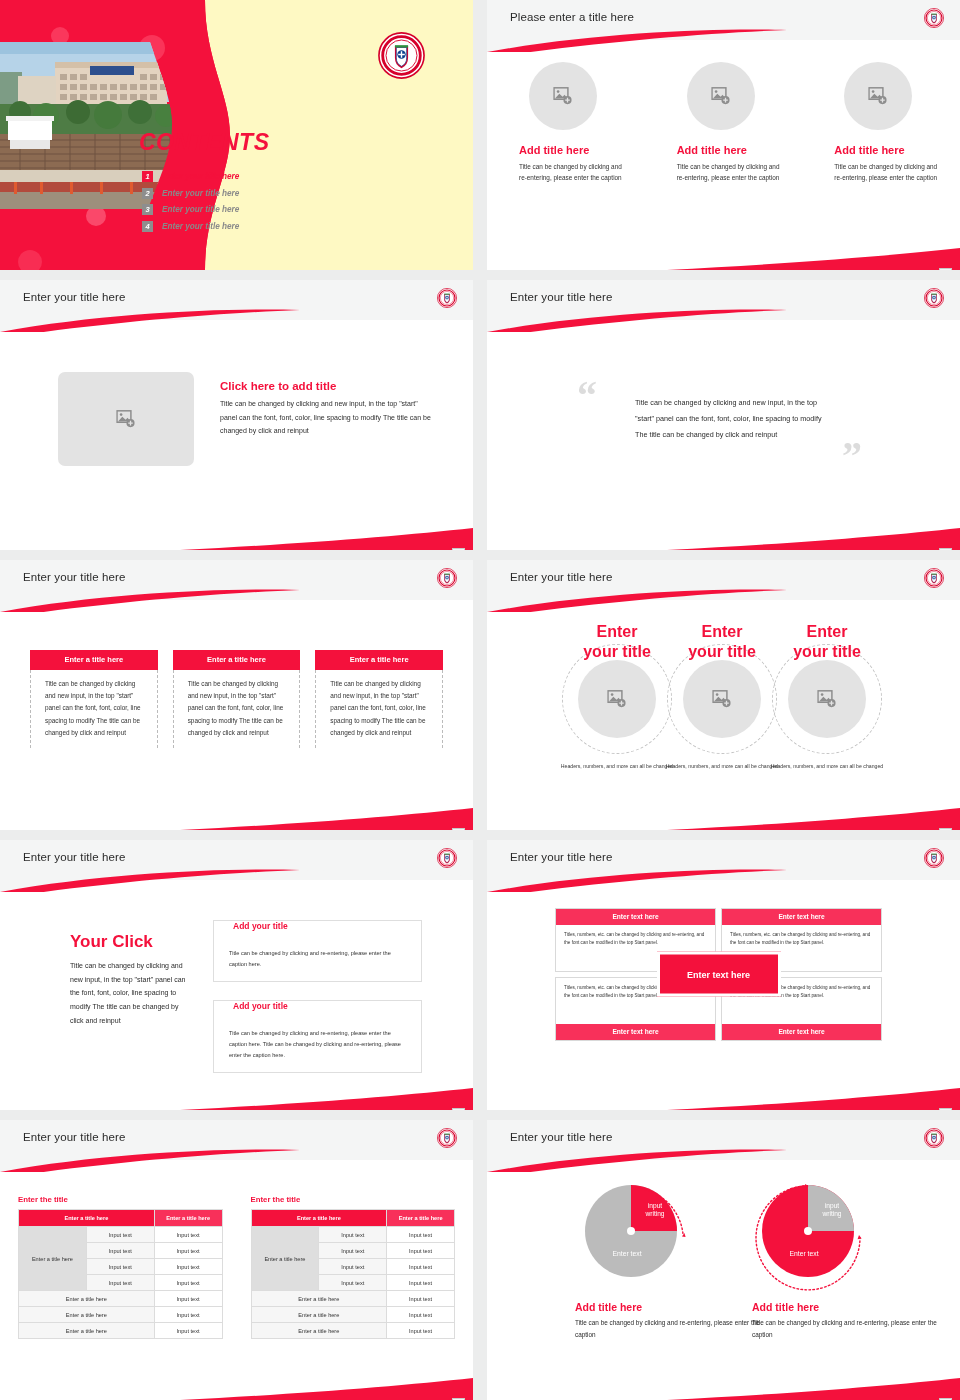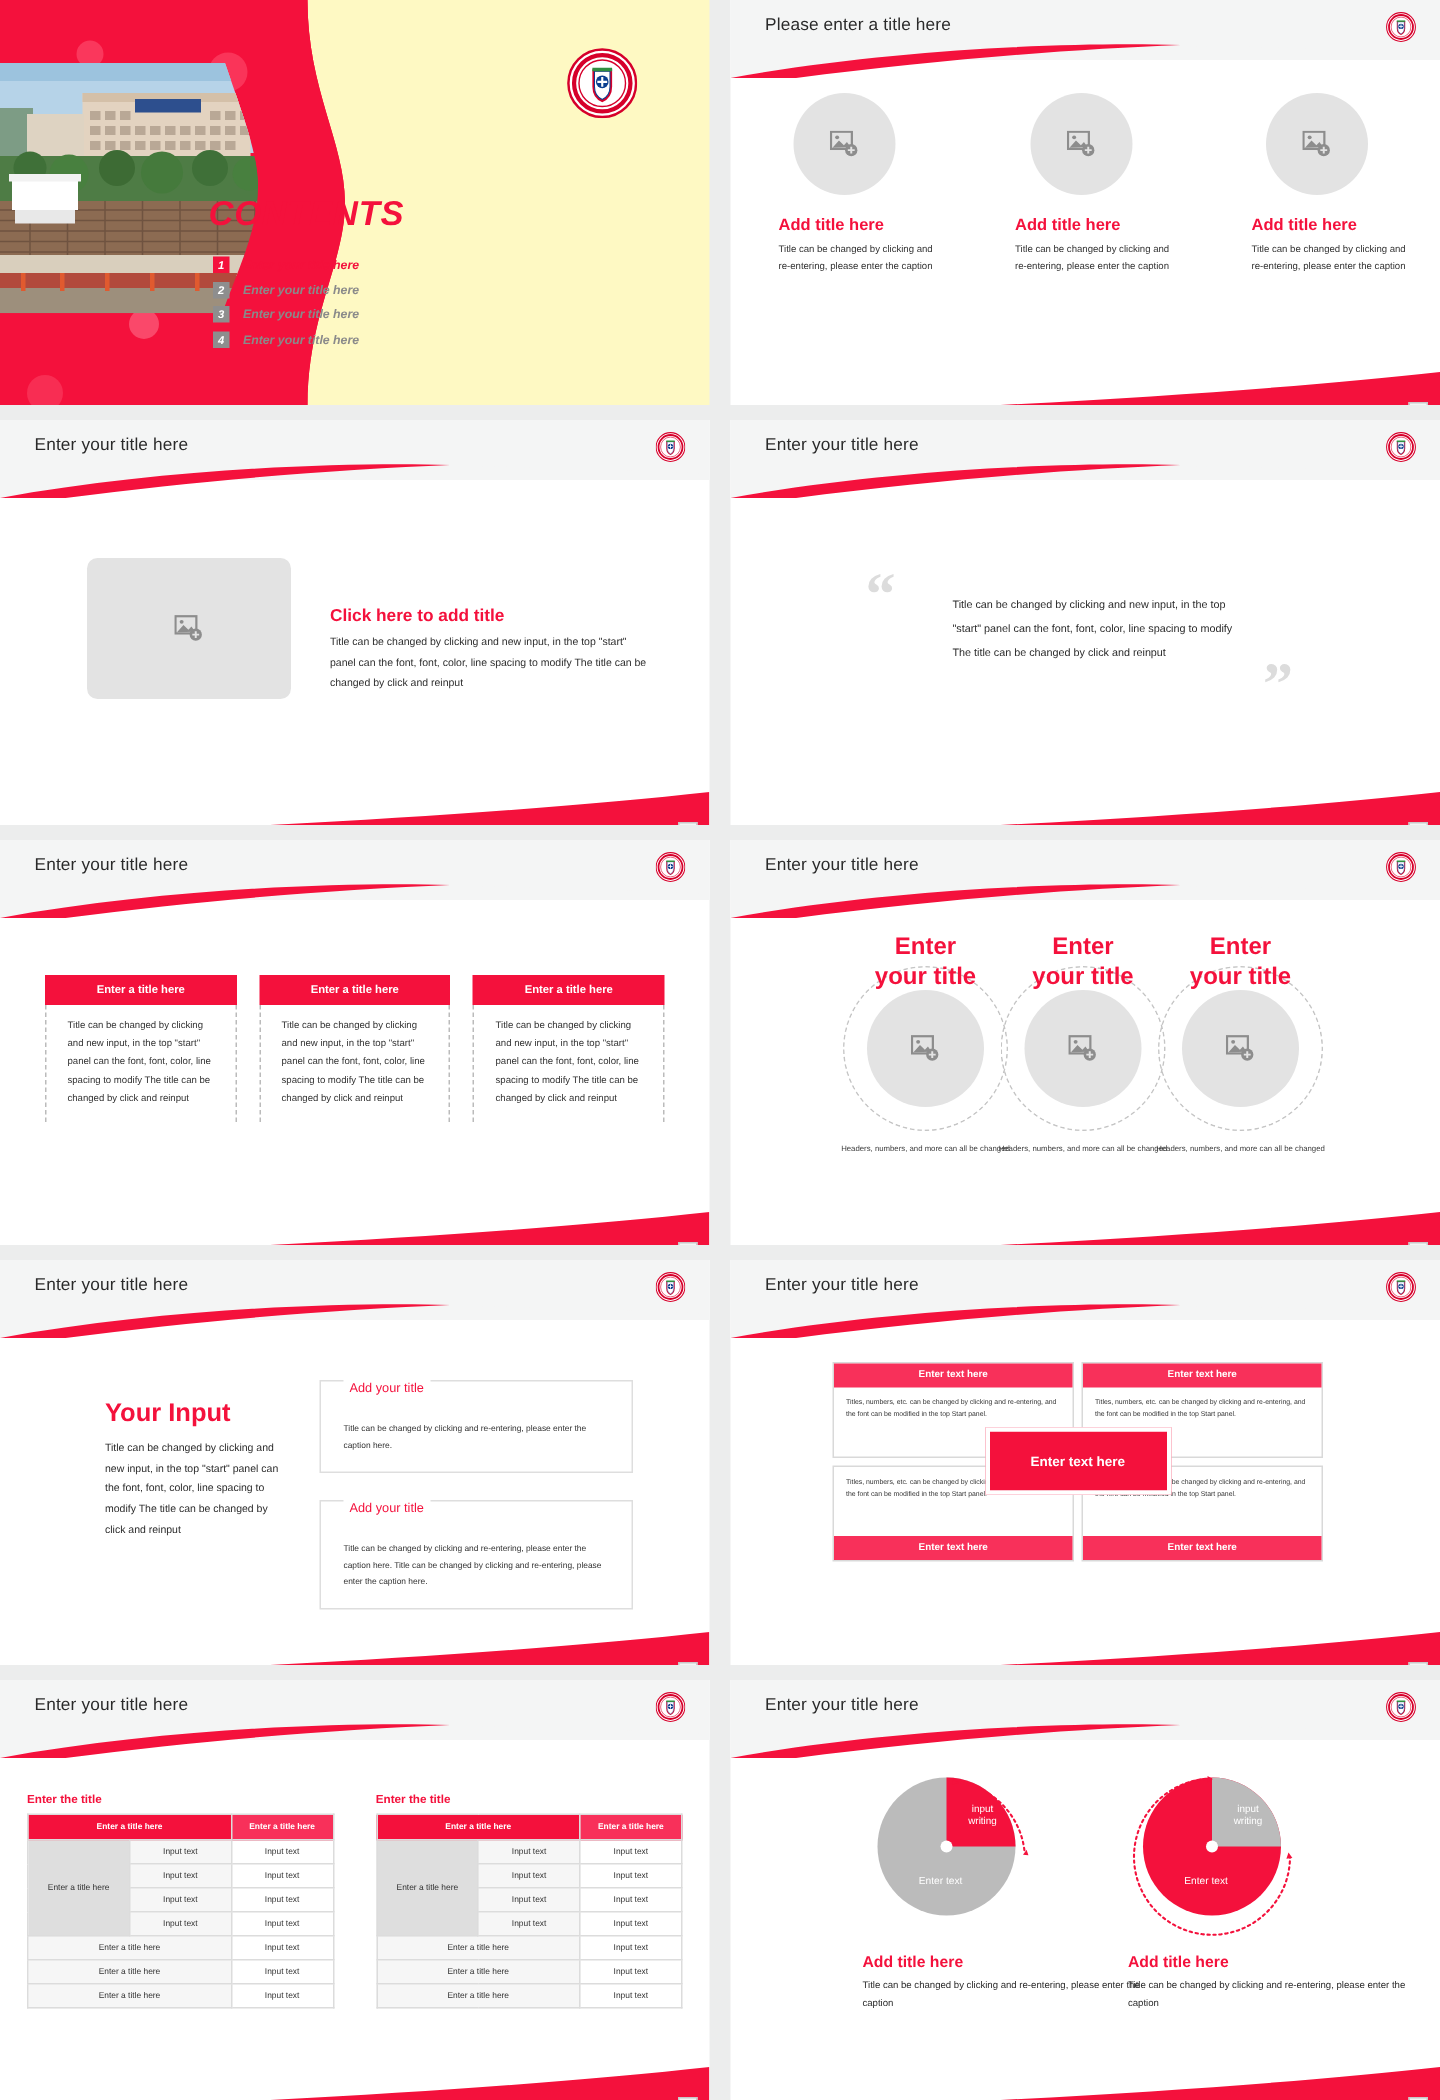--- a/index.html
+++ b/index.html
@@ -84,21 +84,21 @@
 
   
   .s2-cols { position: absolute; top: 62px; left: 0; right: 0; display: flex; z-index: 4; }
   .s2-col { flex: 1; display: flex; flex-direction: column; align-items: flex-start; padding-left: 32px; }
   .s2-circle { width: 68px; height: 68px; border-radius: 50%; margin-left: 10px; }
   .s2-h { font-size: 11px; font-weight: bold; color: #f4113c; margin-top: 14px; }
   .s2-p { font-size: 6.4px; color: #333; line-height: 1.72; margin-top: 5px; max-width: 104px; }
 
   
   .s3-box { position: absolute; left: 58px; top: 92px; width: 136px; height: 94px; border-radius: 7px; }
-  .s3-txt { position: absolute; left: 220px; top: 100px; width: 216px; margin-top: 25px; }
+  .s3-txt { position: absolute; left: 220px; top: 100px; width: 216px; }
   .s3-h { font-size: 11.5px; font-weight: bold; color: #f4113c; }
   .s3-p { font-size: 7px; color: #2e2e2e; line-height: 1.95; margin-top: 5px; }
 
   
   .s4-q1 { position: absolute; left: 90px; top: 100px; font-size: 40px; color: #dcdcdc;
            font-family: "Liberation Serif", serif; font-weight: bold; line-height: .8; }
   .s4-q2 { position: absolute; left: 355px; top: 160px; font-size: 40px; color: #dcdcdc;
            font-family: "Liberation Serif", serif; font-weight: bold; line-height: .8; }
   .s4-p { position: absolute; left: 148px; top: 115px; width: 190px;
           font-size: 7.2px; color: #2b2b2b; line-height: 2.2; }
@@ -123,21 +123,21 @@
           font-size: 16px; font-weight: bold; color: #f4113c; line-height: 1.28; z-index: 3; }
   .s6-cap { position: absolute; top: 140px; left: 0; width: 120px; text-align: center;
             font-size: 5.2px; color: #3a3a3a; line-height: 1.75; }
 
   
   .s7-l { position: absolute; left: 70px; top: 92px; width: 120px; }
   .s7-h { font-size: 17px; font-weight: bold; color: #f4113c; }
   .s7-p { font-size: 7px; color: #2b2b2b; line-height: 1.95; margin-top: 7px; }
   .s7-r { position: absolute; left: 213px; top: 80px; width: 209px; }
   .s7-card { border: 1px solid #dedede; padding: 9px 15px 11px; position: relative; margin-bottom: 18px; }
-  .s7-card-h { font-size: 8.5px; font-weight: normal; color: #f4113c;
+  .s7-card-h { font-size: 8.5px; font-weight: bold; color: #f4113c;
                background: #fff; display: inline-block; padding: 0 4px;
                position: relative; top: -15px; left: 0px; margin-bottom: -9px; }
   .s7-card-p { font-size: 5.6px; color: #333; line-height: 1.95; }
 
   
   .s8-wrap { position: absolute; top: 68px; left: 68px; right: 78px; z-index: 4; }
   .s8-row { display: flex; gap: 5px; }
   .s8-cell { flex: 1; border: 1px solid #d9d9d9; background: #fff; }
   .s8-bar { background: #f8305a; color: #fff; font-size: 6.6px; font-weight: bold;
             text-align: center; padding: 4.2px 0 4.6px; }
@@ -490,21 +490,21 @@
     <svg class="hdr-curve" viewBox="0 0 473 52" preserveAspectRatio="none">
       <path d="M0 52 C 120 30, 300 26, 473 36 L473 0 L0 0 Z" fill="#f4f5f5"></path>
       <path d="M0 52 C 110 32, 230 28, 300 30 C 220 33, 110 42, 0 58 Z" fill="#f4113c"></path>
     </svg>
     <div class="title-text">Enter your title here</div>
     <svg class="logo" viewBox="0 0 100 100">
         <use href="#sym-logo"></use>
       </svg>
 
     <div class="s7-l">
-      <div class="s7-h">Your Input</div>
+      <div class="s7-h">Your Click</div>
       <div class="s7-p">Title can be changed by clicking and new input, in the top "start" panel can the font, font, color, line spacing to modify The title can be changed by click and reinput</div>
     </div>
     <div class="s7-r">
       <div class="s7-card">
         <div class="s7-card-h">Add your title</div>
         <div class="s7-card-p">Title can be changed by clicking and re-entering, please enter the caption here.</div>
       </div>
       <div class="s7-card">
         <div class="s7-card-h">Add your title</div>
         <div class="s7-card-p">Title can be changed by clicking and re-entering, please enter the caption here. Title can be changed by clicking and re-entering, please enter the caption here.</div>

